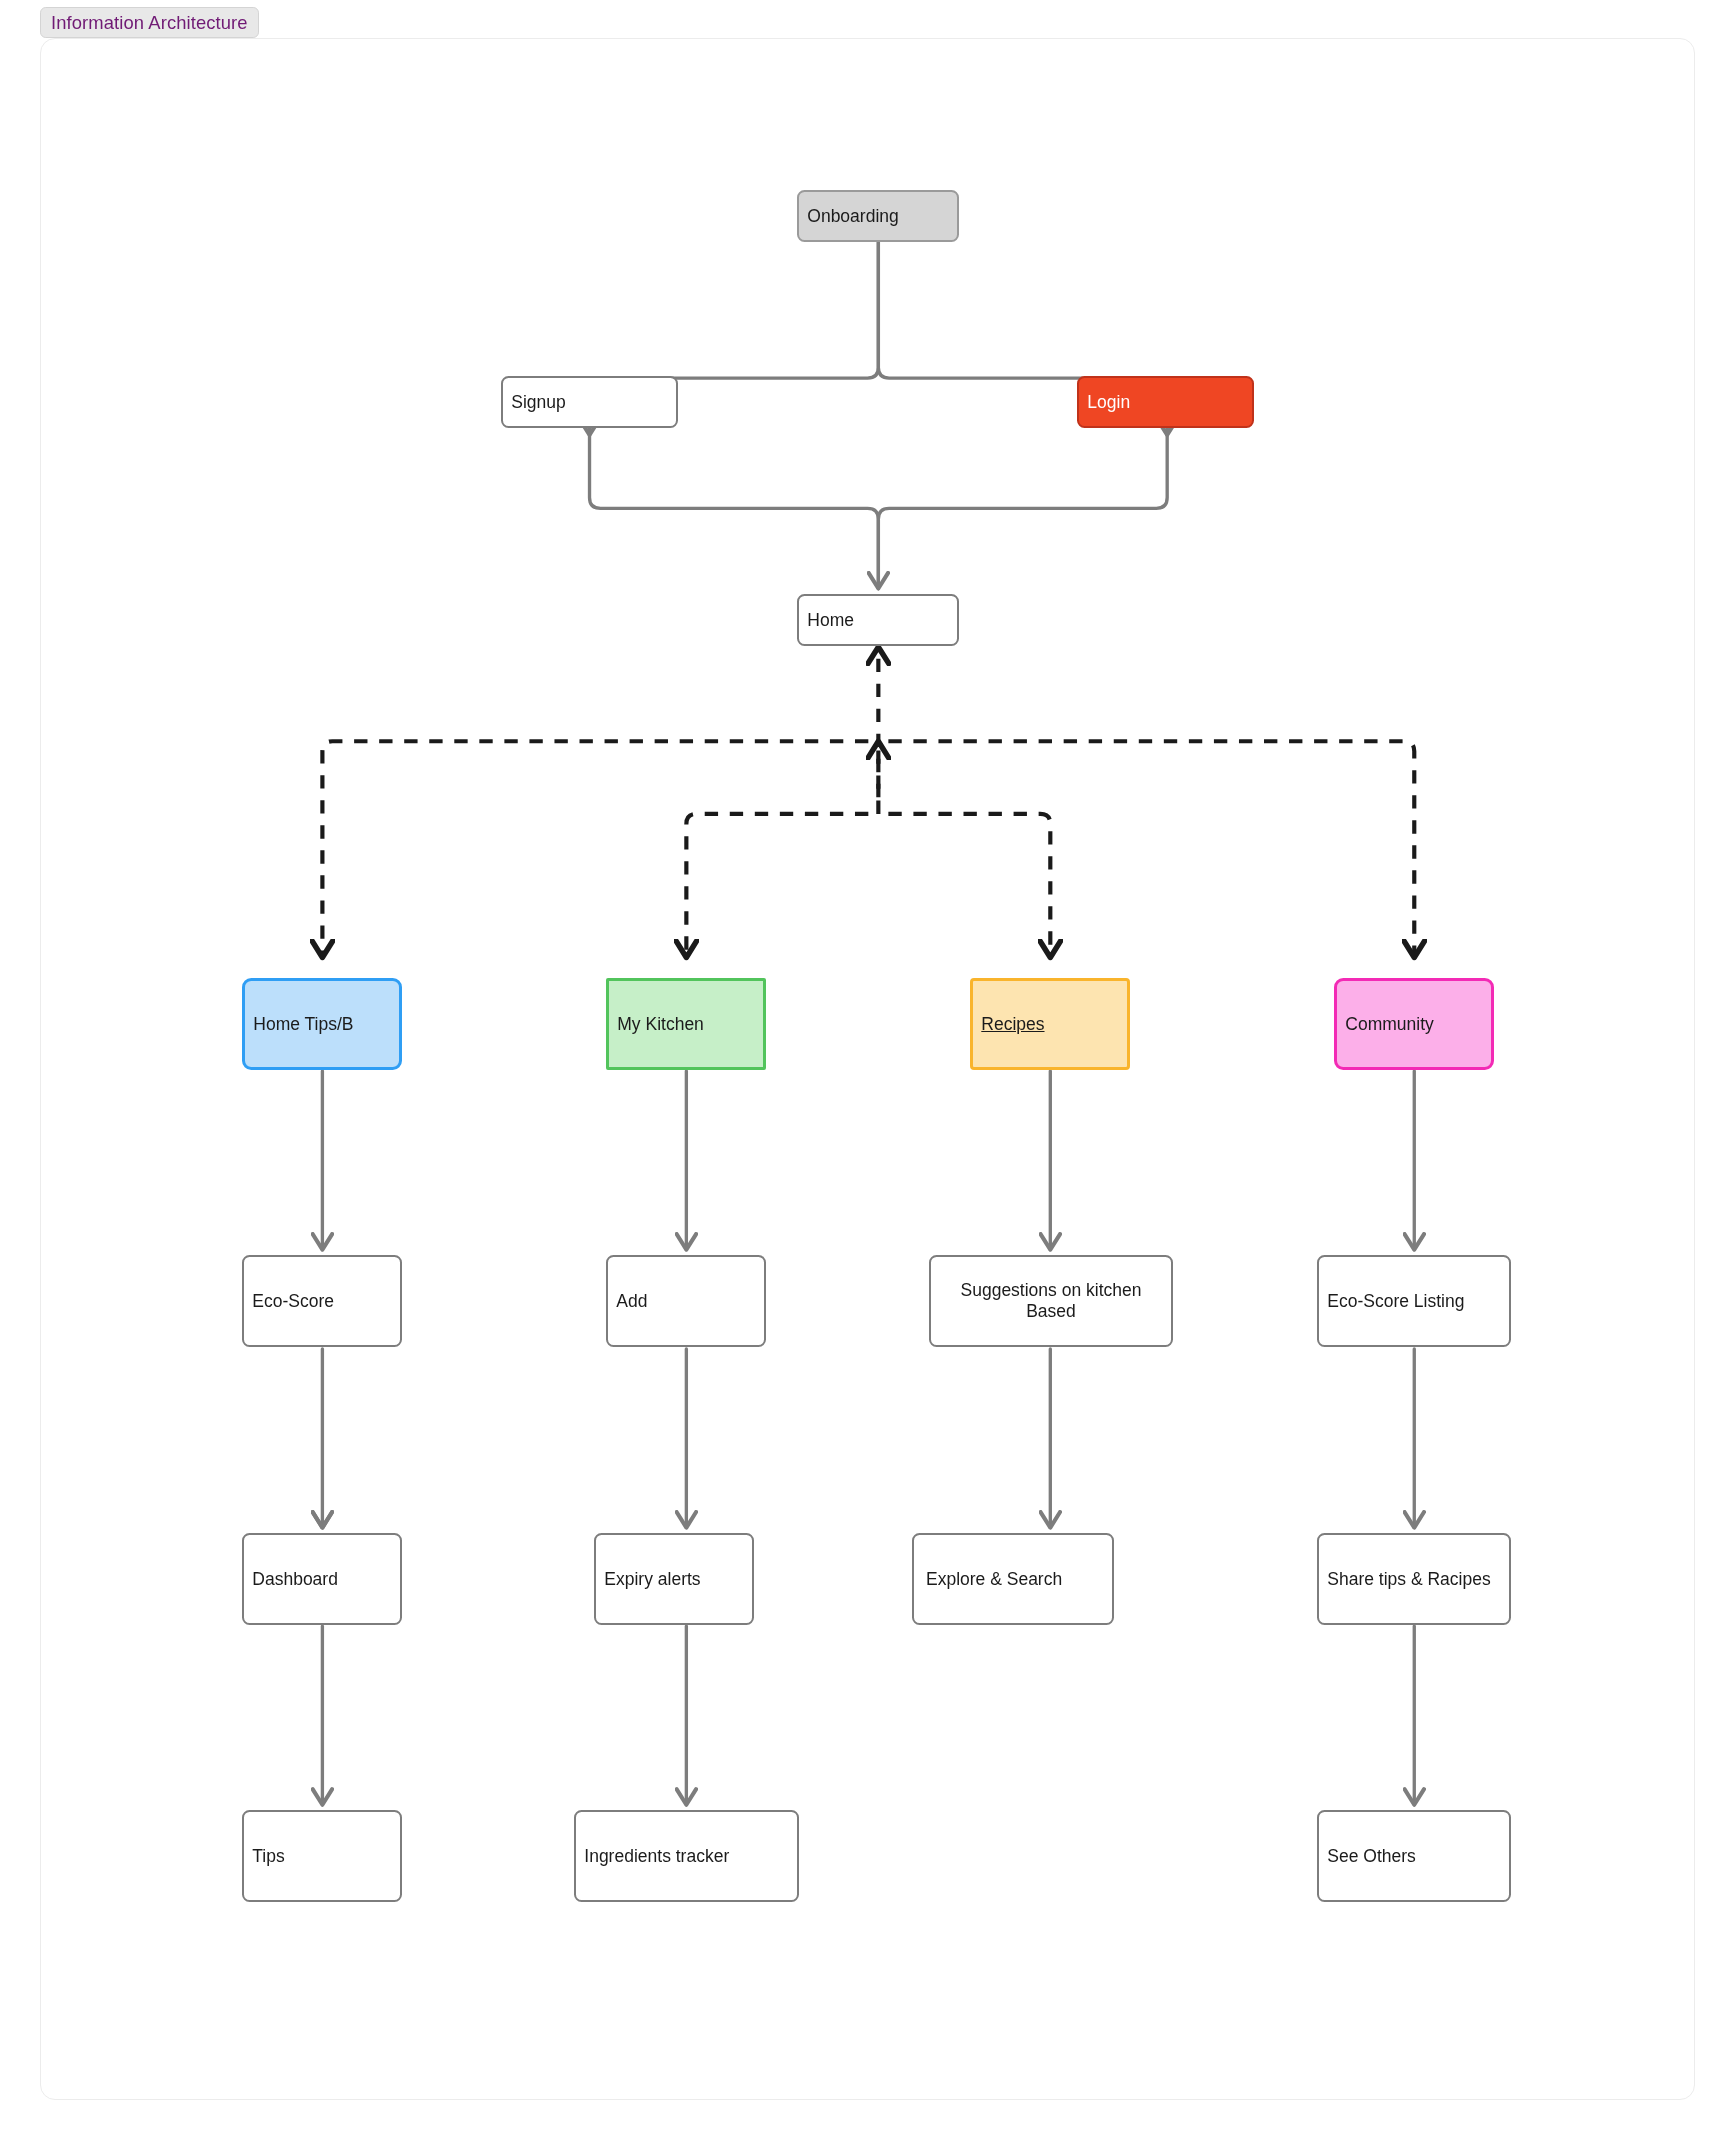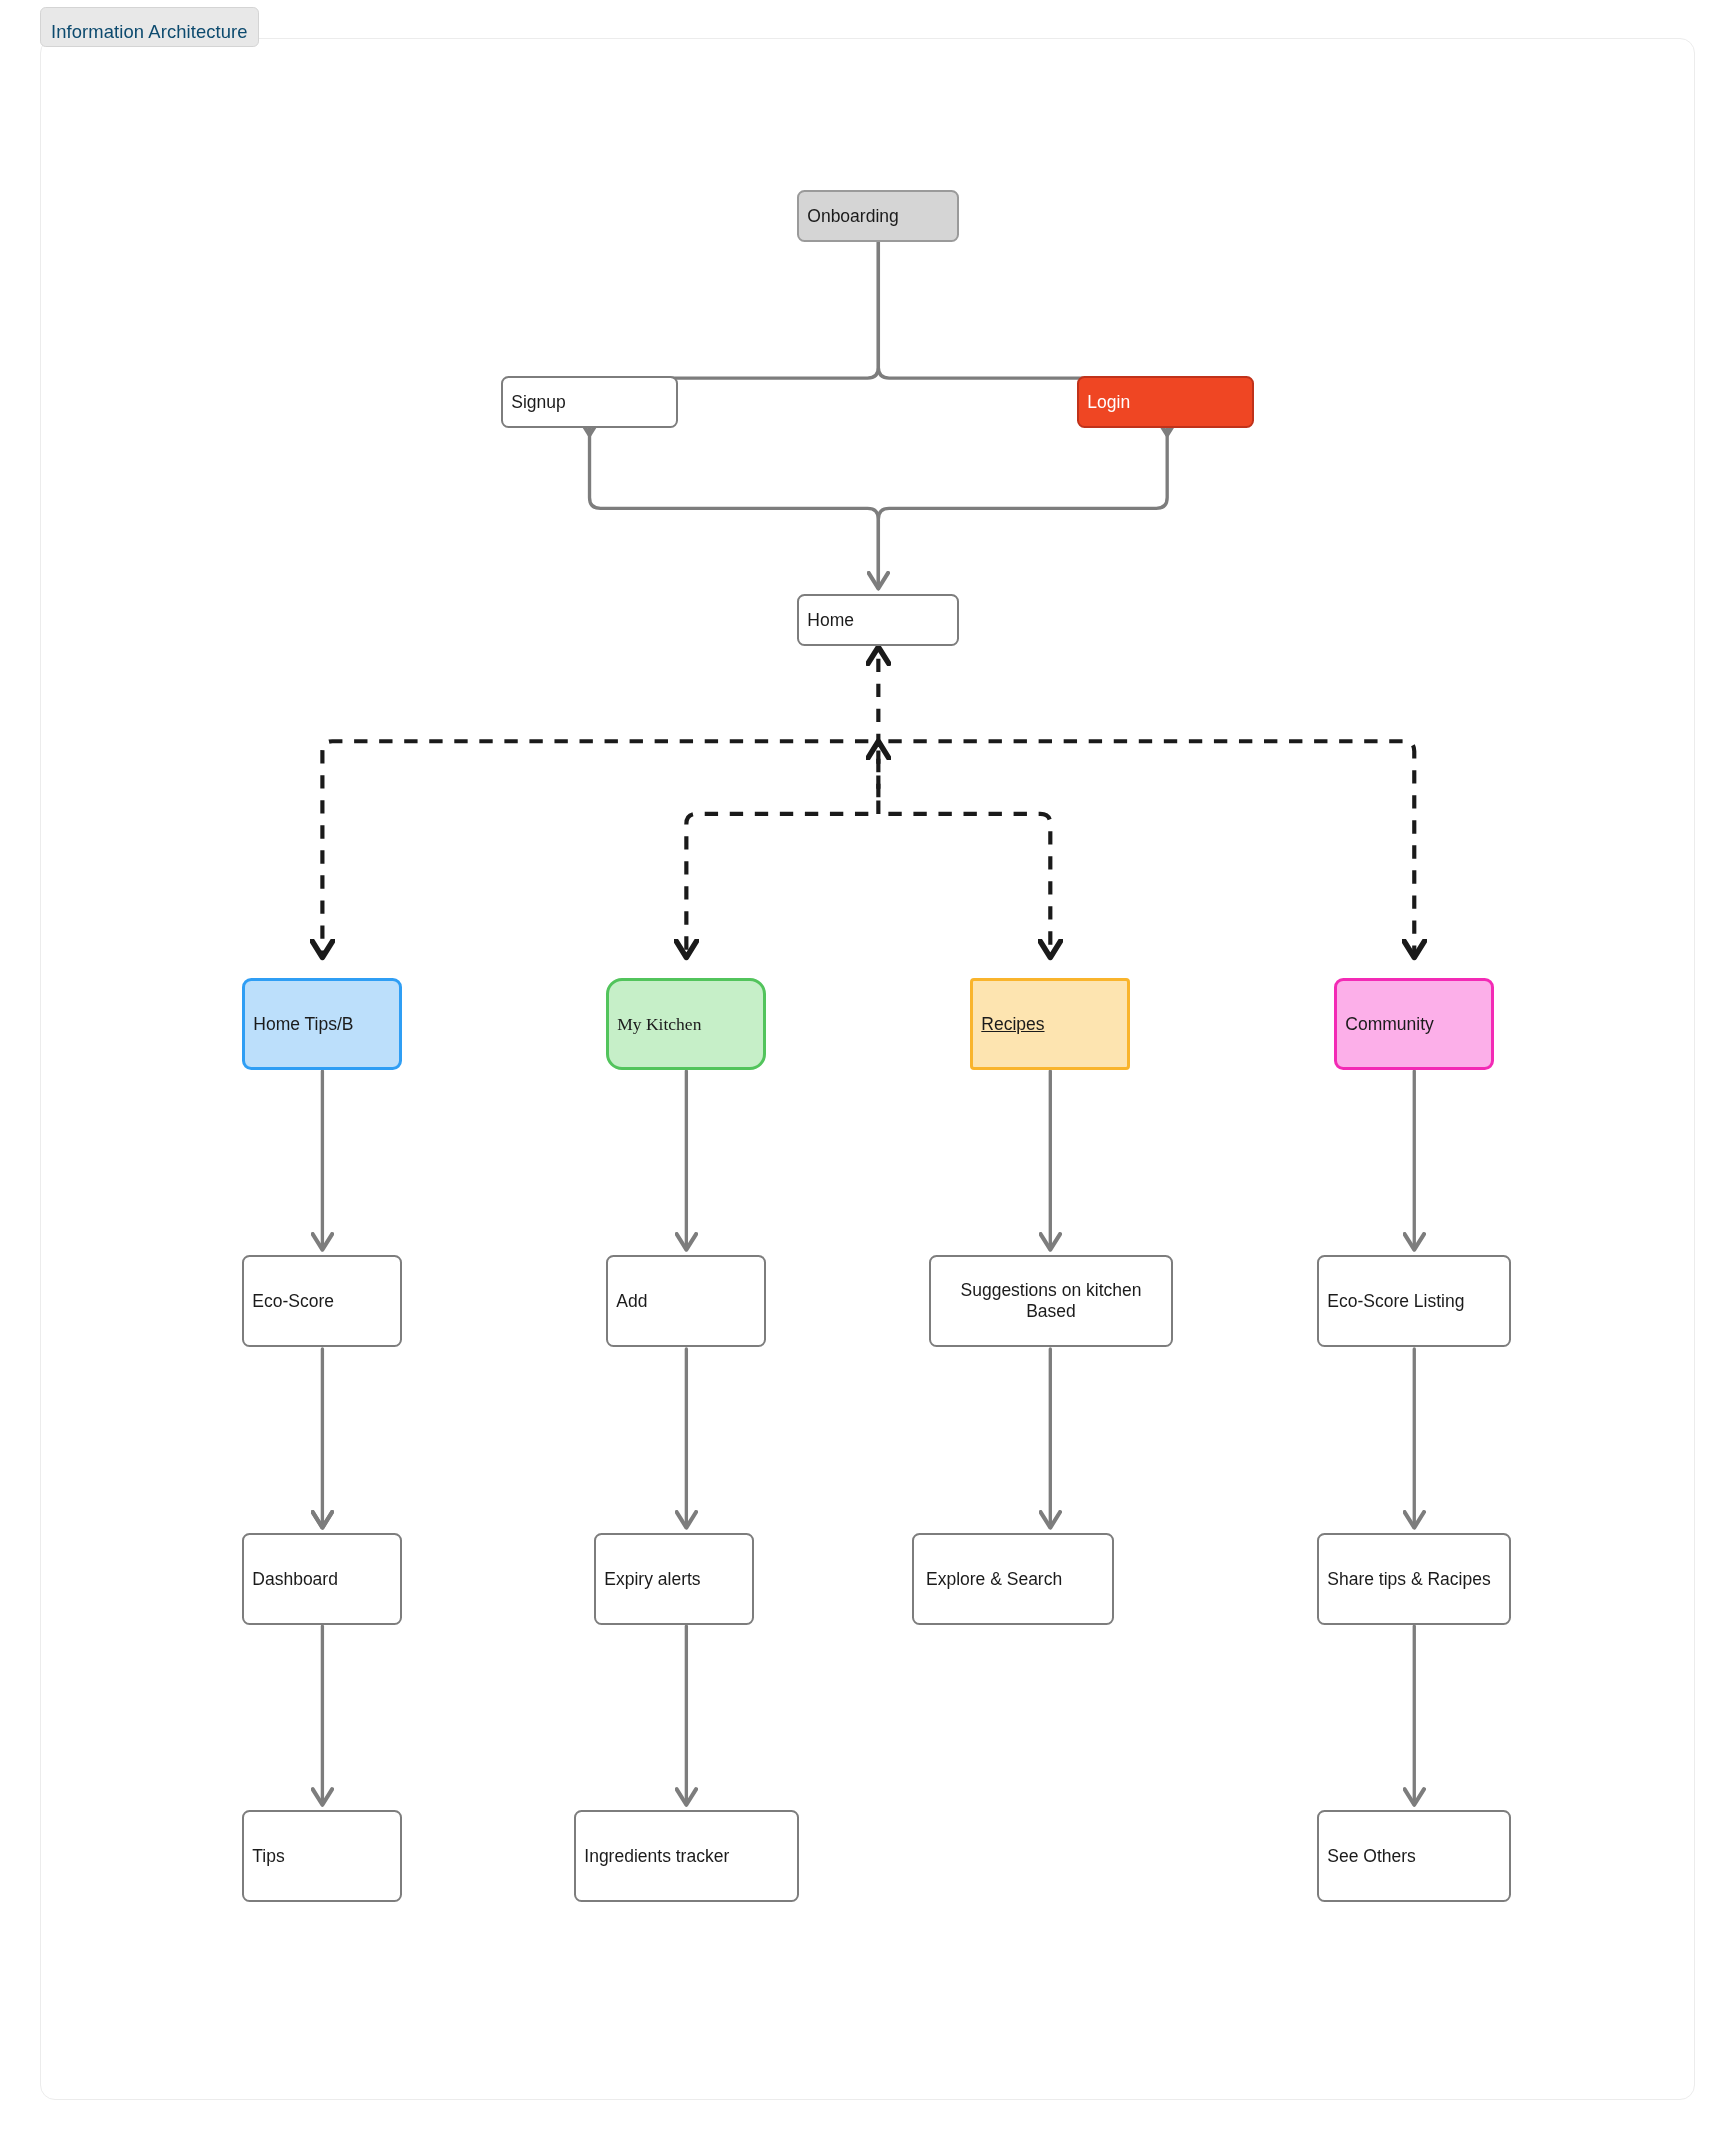--- a/index.html
+++ b/index.html
@@ -14,24 +14,24 @@
     position: relative;
     overflow: hidden;
   }
   #frame-title {
     position: absolute;
     left: 40px;
     top: 6.7px;
     background: #e8e8e8;
     border: 0.8px solid #d4d4d4;
     border-radius: 5.8px;
-    padding: 15px 10px 5px 10px;
+    padding: 6px 10px 5px 10px;
     font-size: 18.4px;
     line-height: 1;
-    color: #0c4a6e;
+    color: #701a75;
     letter-spacing: 0.1px;
     white-space: nowrap;
     z-index: 5;
   }
   #canvas-frame {
     position: absolute;
     left: 40px;
     top: 38px;
     width: 1655px;
     height: 2062px;
@@ -75,22 +75,21 @@
     color: #ffffff;
   }
   .node-blue {
     background: #bcdffb;
     border: 3.3px solid #2f9ef4;
     border-radius: 9.2px;
   }
   .node-green {
     background: #c6efc8;
     border: 3.3px solid #52c45c;
-    border-radius: 16px;
-    font-family: Liberation Serif, serif;
+    border-radius: 2px;
   }
   .node-amber {
     background: #fde4b0;
     border: 3.3px solid #f9b42c;
     border-radius: 4px;
     text-decoration: underline;
   }
   .node-pink {
     background: #fcafe9;
     border: 3.3px solid #f32ab5;

